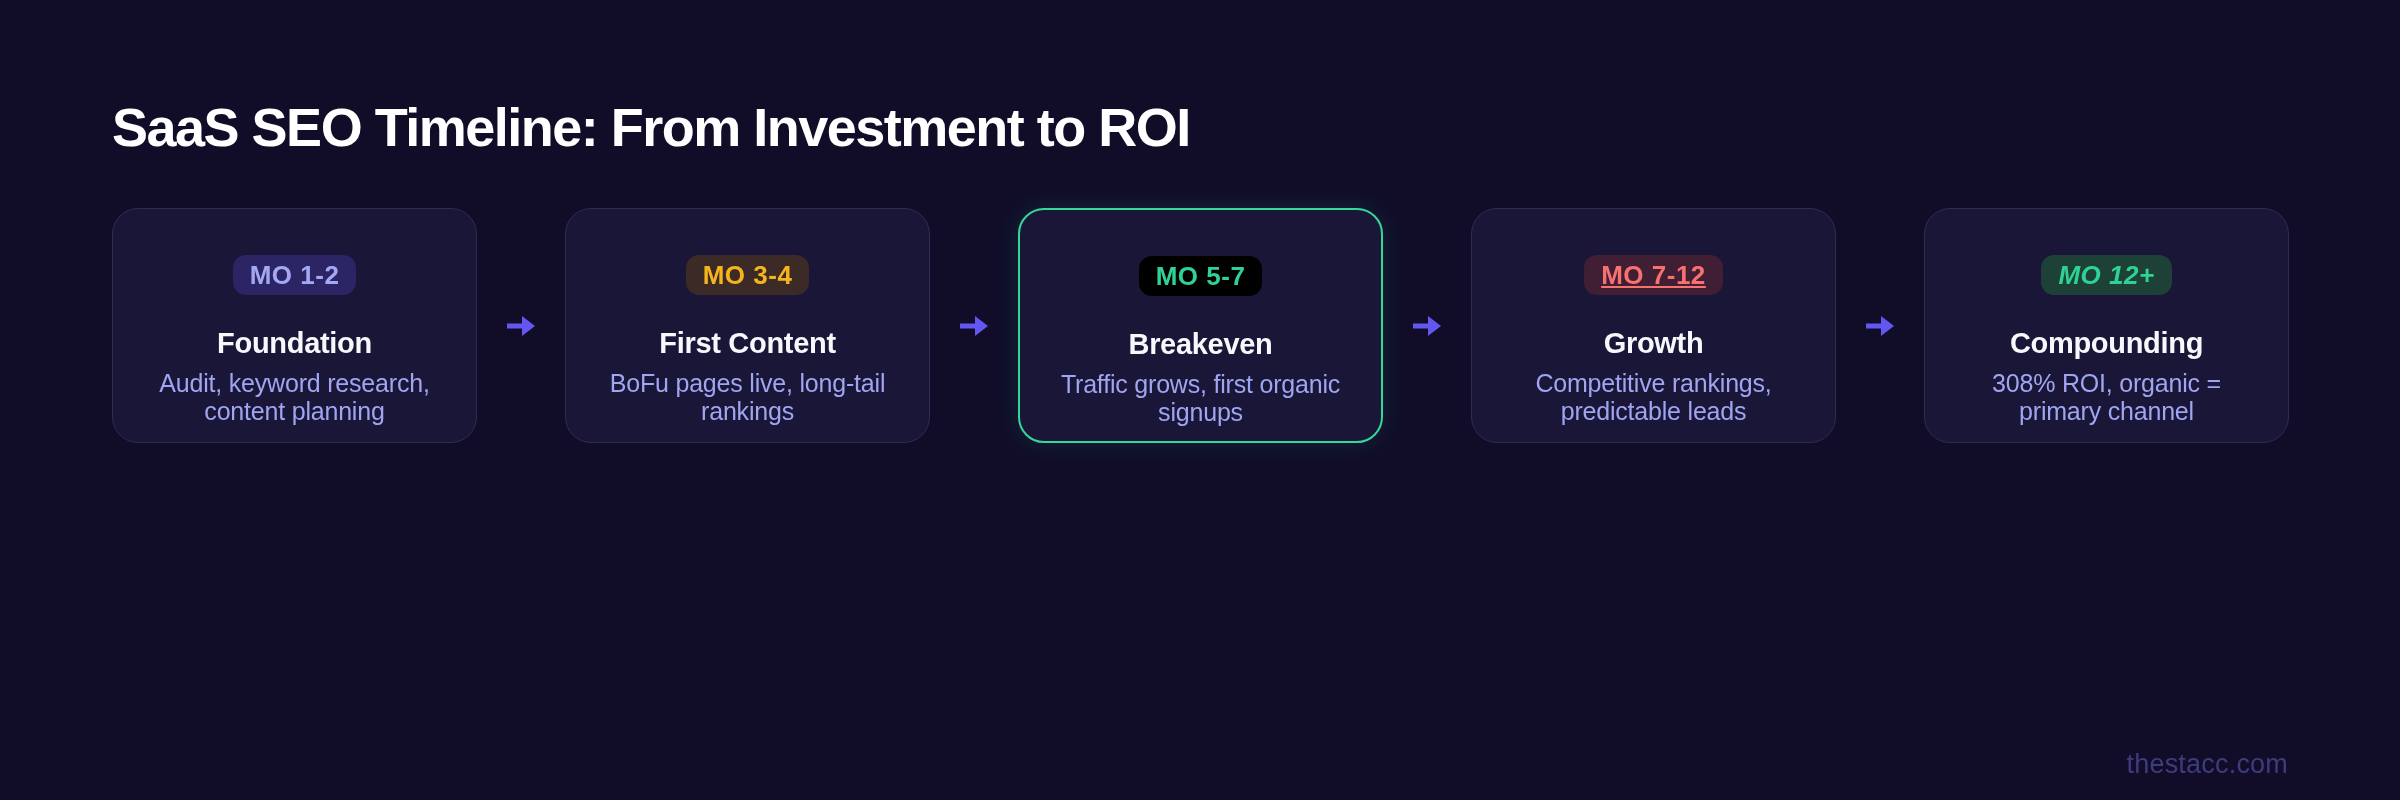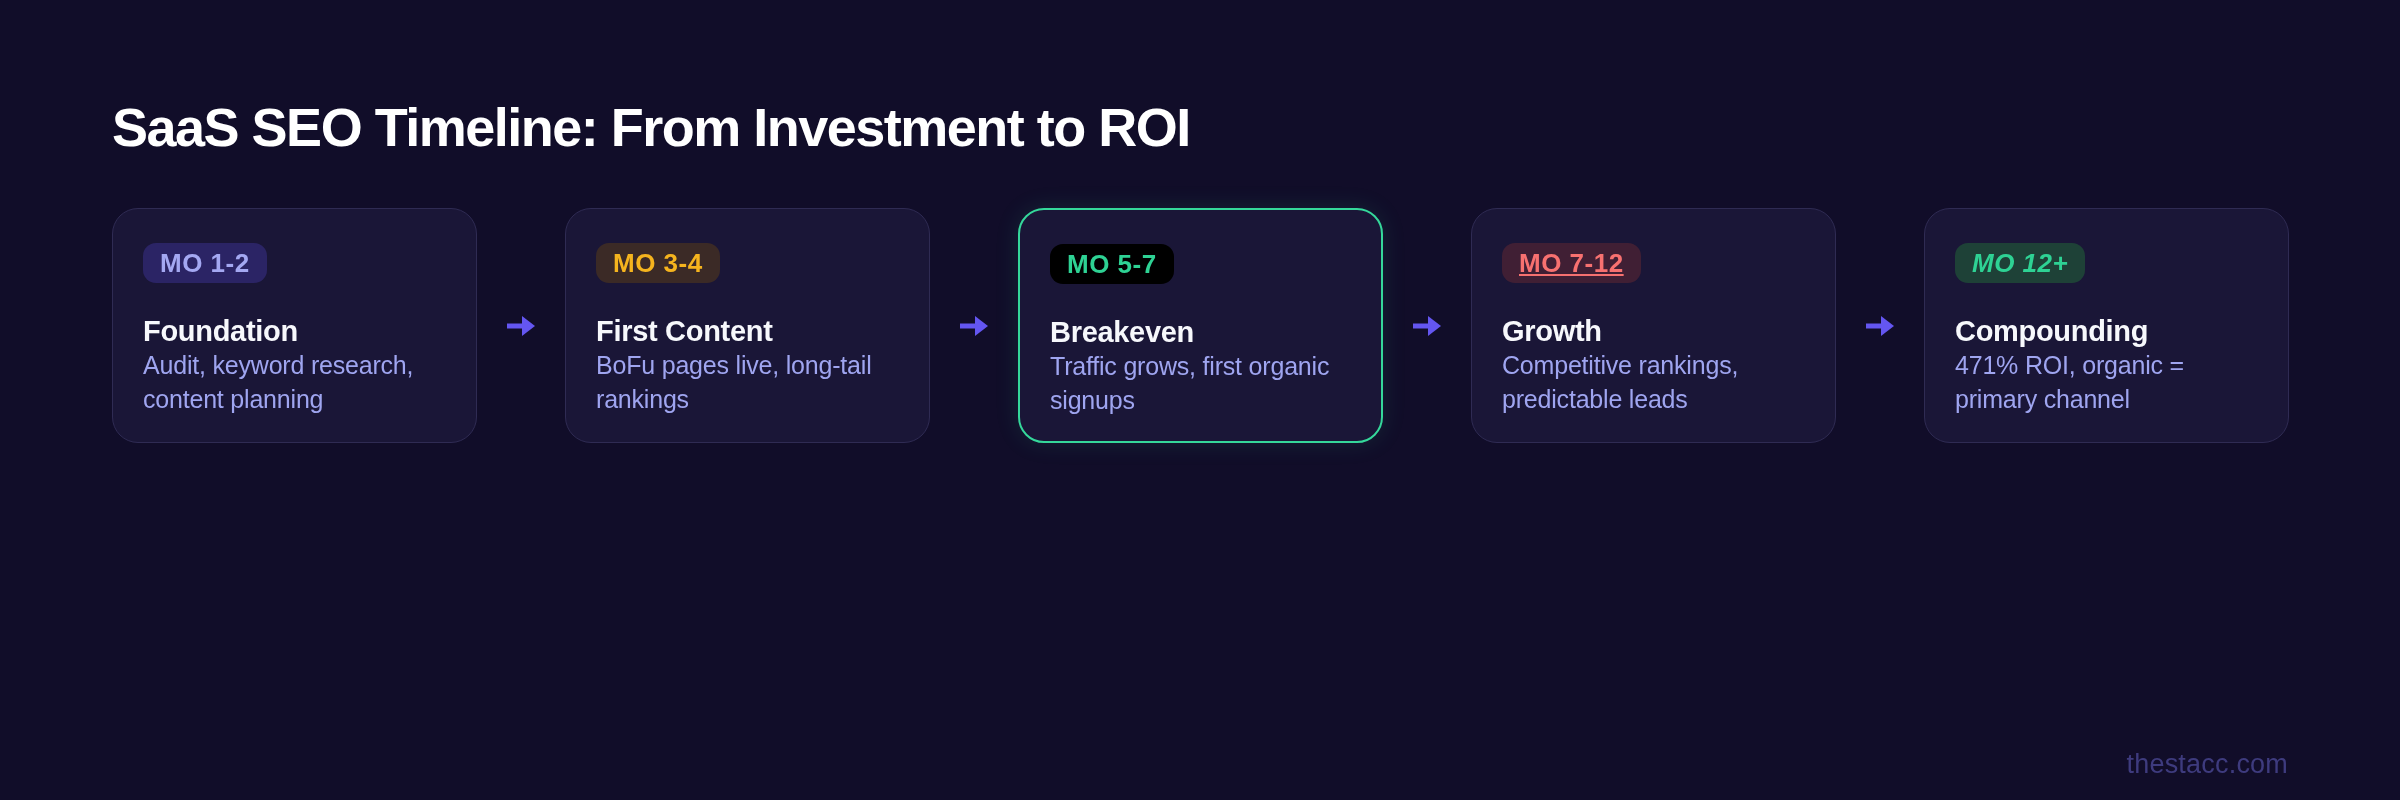--- a/index.html
+++ b/index.html
@@ -5,20 +5,21 @@
   * { margin: 0; padding: 0; box-sizing: border-box; }
   html, body { width: 2400px; height: 800px; }
   body {
     font-family: "Liberation Sans", sans-serif;
     overflow: hidden;
   }
   .canvas {
     position: relative;
     width: 2400px;
     height: 800px;
+    text-align: center;
   }
   .page-title {
     position: absolute;
     left: 112px;
     top: 96px;
     font-size: 54px;
     font-weight: bold;
     letter-spacing: -1.5px;
     color: #ffffff;
     white-space: nowrap;
@@ -29,21 +30,21 @@
     top: 208px;
     display: flex;
     align-items: stretch;
   }
   .stage-card {
     width: 365px;
     height: 235px;
     background: #1a1637;
     border: 1.5px solid #2f2b53;
     border-radius: 26px;
-    padding: 34px 30px;
+    padding: 46px 30px;
   }
   .stage-card--active {
     border-width: 2.5px;
     box-shadow: 0 0 24px rgba(53, 216, 155, 0.12);
   }
   .stage-badge {
     display: inline-block;
     font-size: 26px;
     font-weight: bold;
     line-height: 28px;
@@ -53,22 +54,23 @@
     white-space: nowrap;
   }
   .stage-title {
     margin-top: 32px;
     font-size: 29px;
     font-weight: bold;
     color: #f7f8fc;
     letter-spacing: -0.3px;
   }
   .stage-description {
+    margin-top: 9px;
     font-size: 25px;
-    line-height: 34px;
+    line-height: 28px;
     color: #9fa5f0;
     letter-spacing: -0.2px;
   }
   .arrow-cell {
     width: 88px;
     display: flex;
     align-items: center;
     justify-content: center;
   }
   .arrow-cell svg { display: block; }
@@ -146,19 +148,19 @@
         <svg width="30" height="22" viewBox="0 0 30 22">
           <line x1="1" y1="11" x2="17" y2="11" stroke="currentColor" stroke-width="5"></line>
           <polygon points="16,1 29,11 16,21" fill="currentColor"></polygon>
         </svg>
       </span>
     </div>
 
     <div class="stage-card" style="border-color: rgb(47, 43, 83);">
       <span class="stage-badge" style="background-color: rgb(30, 65, 55); color: rgb(46, 210, 148); font-style: italic;">MO 12+</span>
       <div class="stage-title">Compounding</div>
-      <div class="stage-description">471% ROI, organic = primary channel</div>
+      <div class="stage-description">308% ROI, organic = primary channel</div>
     </div>
 
   </div>
 
   <div class="watermark">thestacc.com</div>
 </div>
 
 </body></html>

